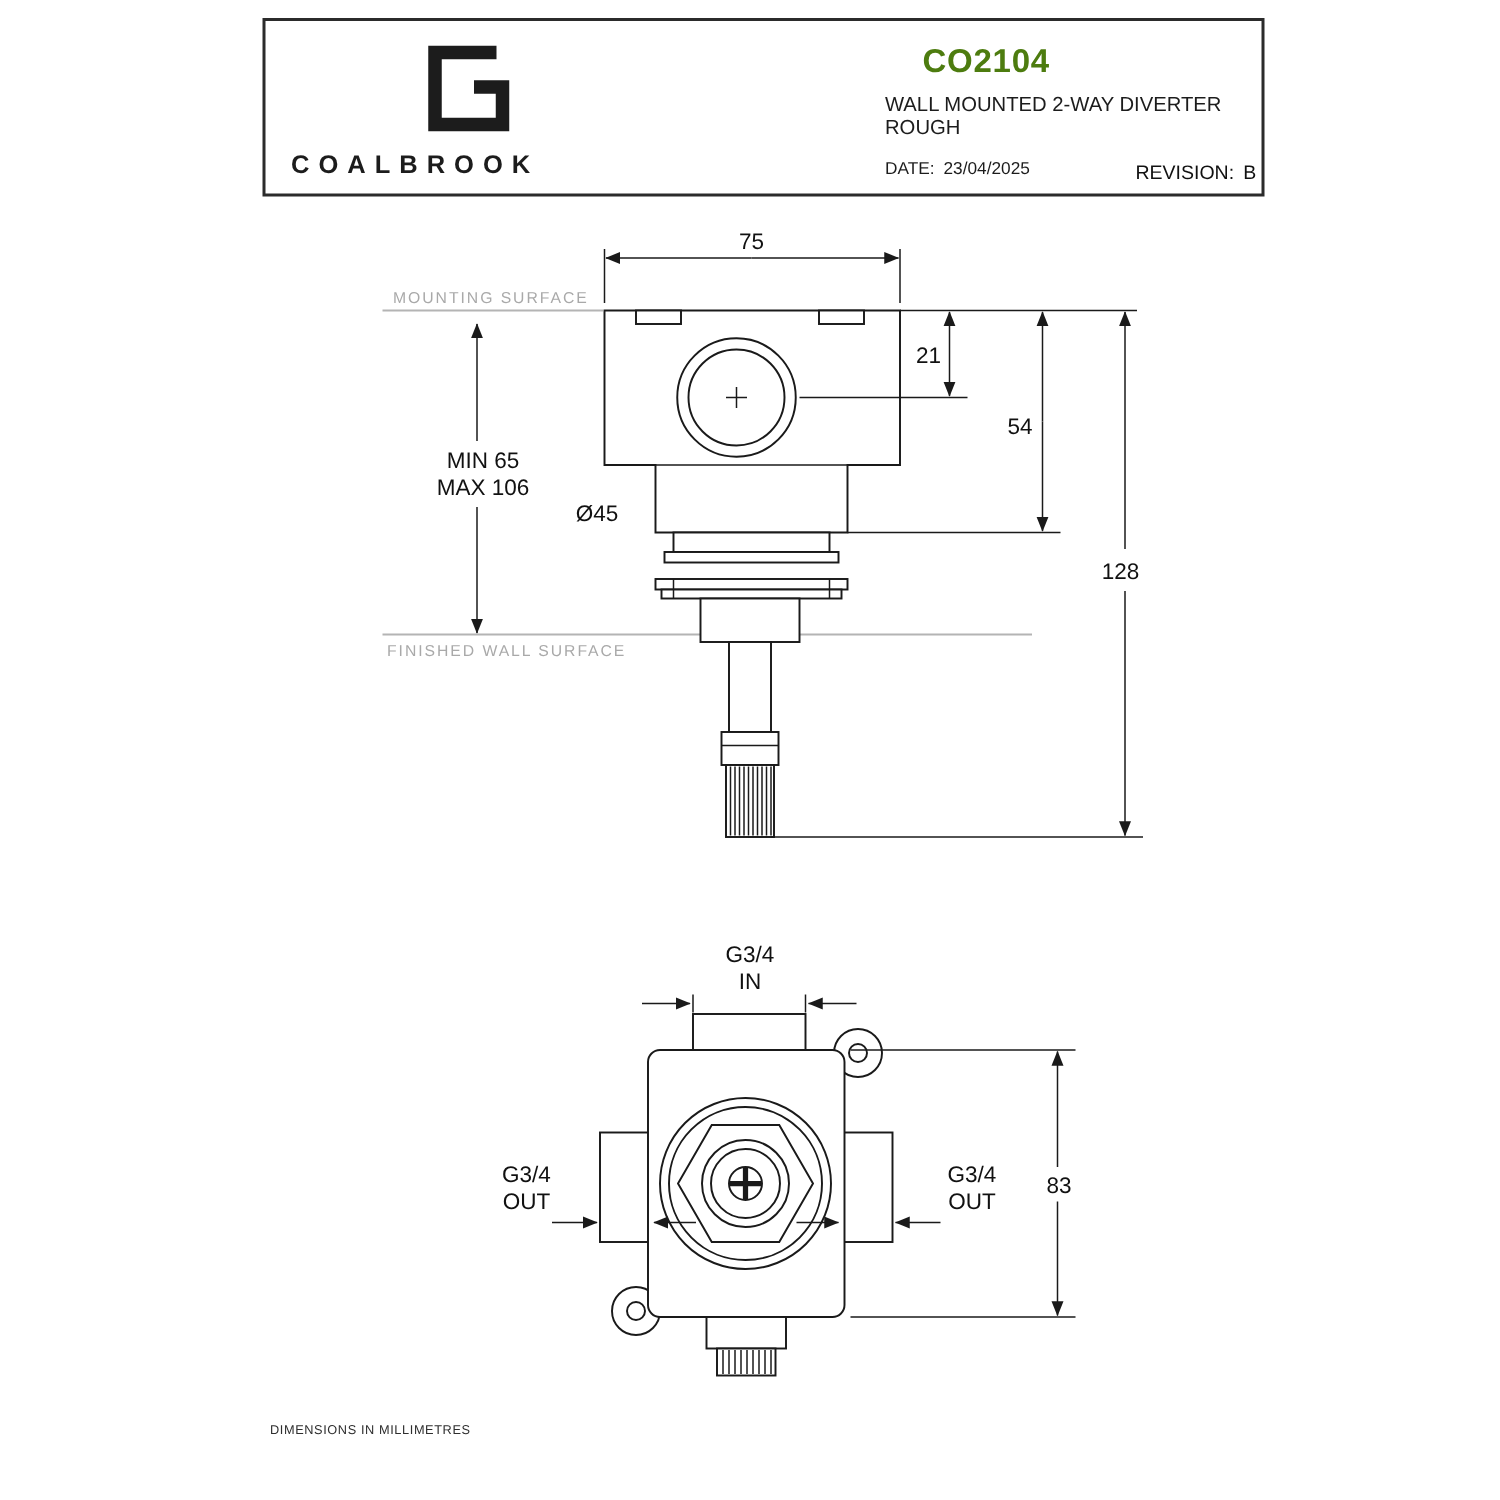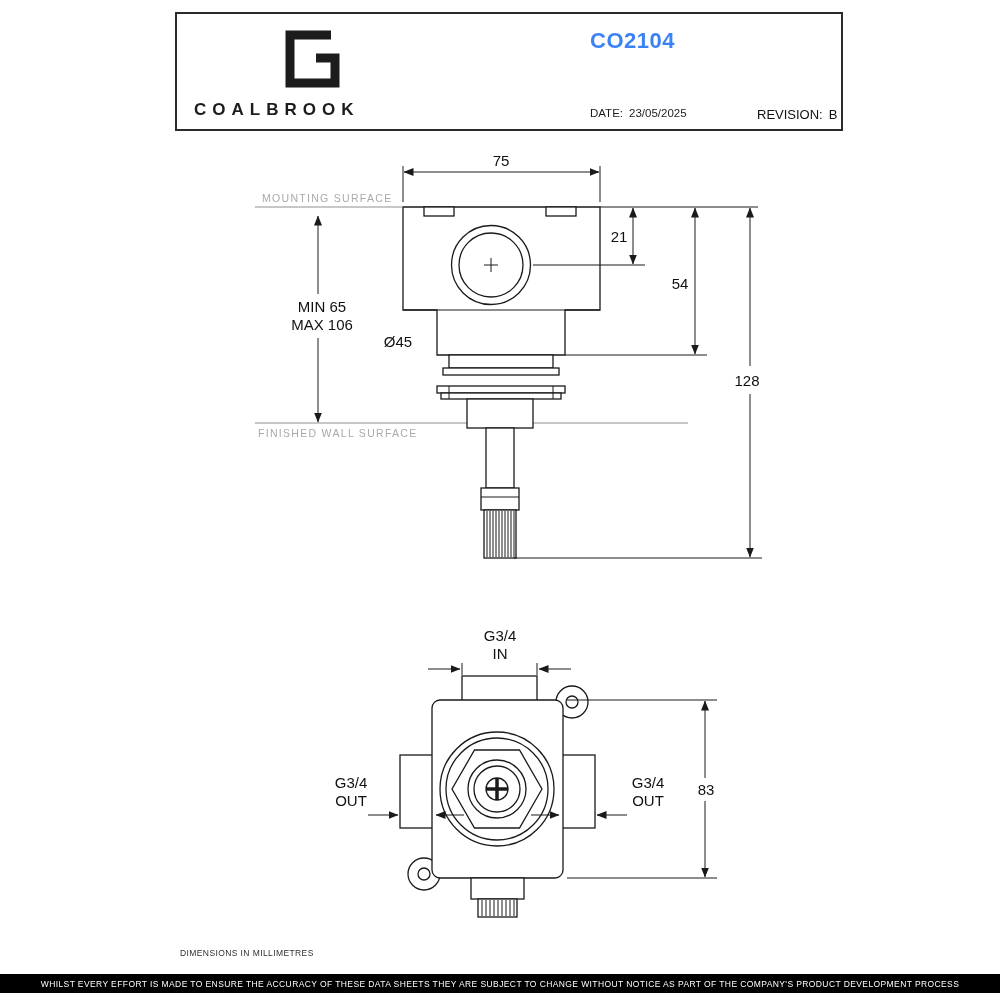--- a/index.html
+++ b/index.html
@@ -4,21 +4,21 @@
 <style>
   html,body{margin:0;padding:0;background:#ffffff;}
   .page{
     position:relative;width:1000px;height:1000px;background:#ffffff;overflow:hidden;
     font-family:"Liberation Sans", sans-serif;color:#111;
   }
   
   .header-box{position:absolute;left:175px;top:12px;width:668px;height:119px;border:2px solid #2b2b2b;box-sizing:border-box;}
   .brand-text{position:absolute;left:17px;top:86px;font-size:17px;font-weight:bold;letter-spacing:6px;color:#1c1c1c;white-space:nowrap;}
   .logo-mark{position:absolute;left:108px;top:14px;}
-  .product-code{position:absolute;left:413px;top:14px;font-size:22px;font-weight:600;color:#3b82f6;letter-spacing:.5px;}
+  .product-code{position:absolute;left:438px;top:14px;font-size:22px;font-weight:600;color:#4d7c0f;letter-spacing:.5px;}
   .product-name{position:absolute;left:413px;top:48px;font-size:13.5px;color:#1c1c1c;line-height:15px;}
   .meta-row{position:absolute;left:413px;top:93px;font-size:11.5px;color:#1c1c1c;white-space:nowrap;}
   .meta-label{font-weight:normal;}
   .meta-value{margin-left:6px;font-weight:normal;}
   .meta-rev{position:absolute;left:580px;top:93px;font-size:13px;white-space:nowrap;}
   
   svg.drawing{position:absolute;left:0;top:0;}
   .thin{stroke:#1a1a1a;stroke-width:1;fill:none;}
   .shape{fill:#ffffff;stroke:#1a1a1a;stroke-width:1.3;}
   .grayln{stroke:#b4b4b4;stroke-width:1.4;fill:none;}
@@ -35,22 +35,26 @@
 <body>
 
 <div class="page">
 
   <div class="header-box">
     <svg class="logo-mark" width="56" height="62" viewBox="0 0 56 62">
       <path d="M46 7 L5 7 L5 55 L50 55 L50 30 L31 30" fill="none" stroke="#1c1c1c" stroke-width="9"></path>
     </svg>
     <div class="brand-text">COALBROOK</div>
     <div class="product-code">CO2104</div>
+    <div class="product-name">
+      <div>WALL MOUNTED 2-WAY DIVERTER</div>
+      <div>ROUGH</div>
+    </div>
     <div class="meta-row">
-      <span class="meta-label">DATE:</span><span class="meta-value">23/05/2025</span>
+      <span class="meta-label">DATE:</span><span class="meta-value">23/04/2025</span>
     </div>
     <div class="meta-rev">
       <span class="meta-label">REVISION:</span><span class="meta-value">B</span>
     </div>
   </div>
 
   <svg class="drawing" width="1000" height="1000" viewBox="0 0 1000 1000">
     <defs>
       <marker id="arr" viewBox="0 0 10 10" refX="9.5" refY="5" markerWidth="10" markerHeight="10" orient="auto">
         <path d="M0,1 L10,5 L0,9 z" fill="#1a1a1a"></path>
@@ -184,17 +188,14 @@
 
       <line class="thin" x1="567" y1="700" x2="717" y2="700"></line>
       <line class="thin" x1="567" y1="878" x2="717" y2="878"></line>
       <line class="thin" x1="705" y1="778" x2="705" y2="701" marker-end="url(#arr)"></line>
       <line class="thin" x1="705" y1="801" x2="705" y2="877" marker-end="url(#arr)"></line>
       <text class="dim-text" x="706" y="795">83</text>
     </g>
   </svg>
 
   <div class="units-note">DIMENSIONS IN  MILLIMETRES</div>
-  <div class="footer-bar">
-    <span>WHILST EVERY EFFORT IS MADE TO ENSURE THE ACCURACY OF THESE DATA SHEETS THEY ARE SUBJECT TO CHANGE WITHOUT NOTICE AS PART OF THE COMPANY'S PRODUCT DEVELOPMENT PROCESS</span>
-  </div>
 
 </div>
 
 </body></html>

